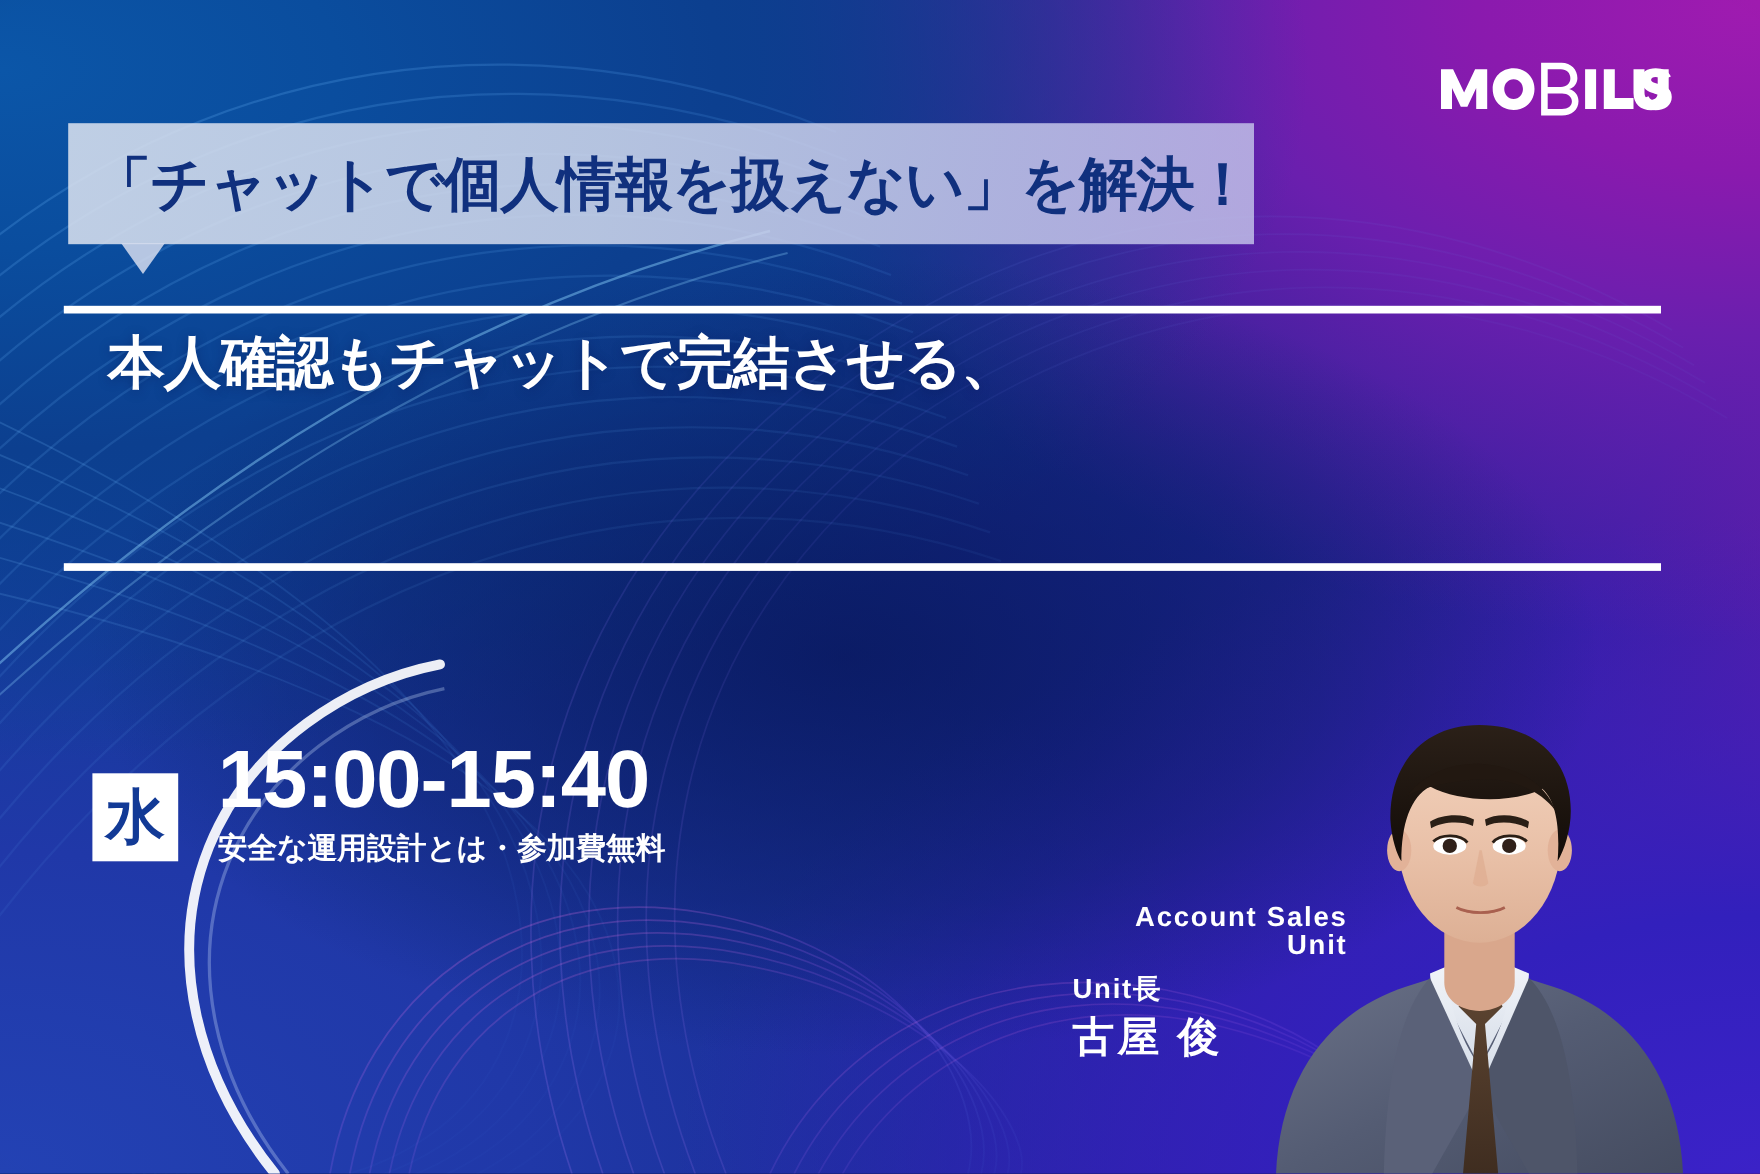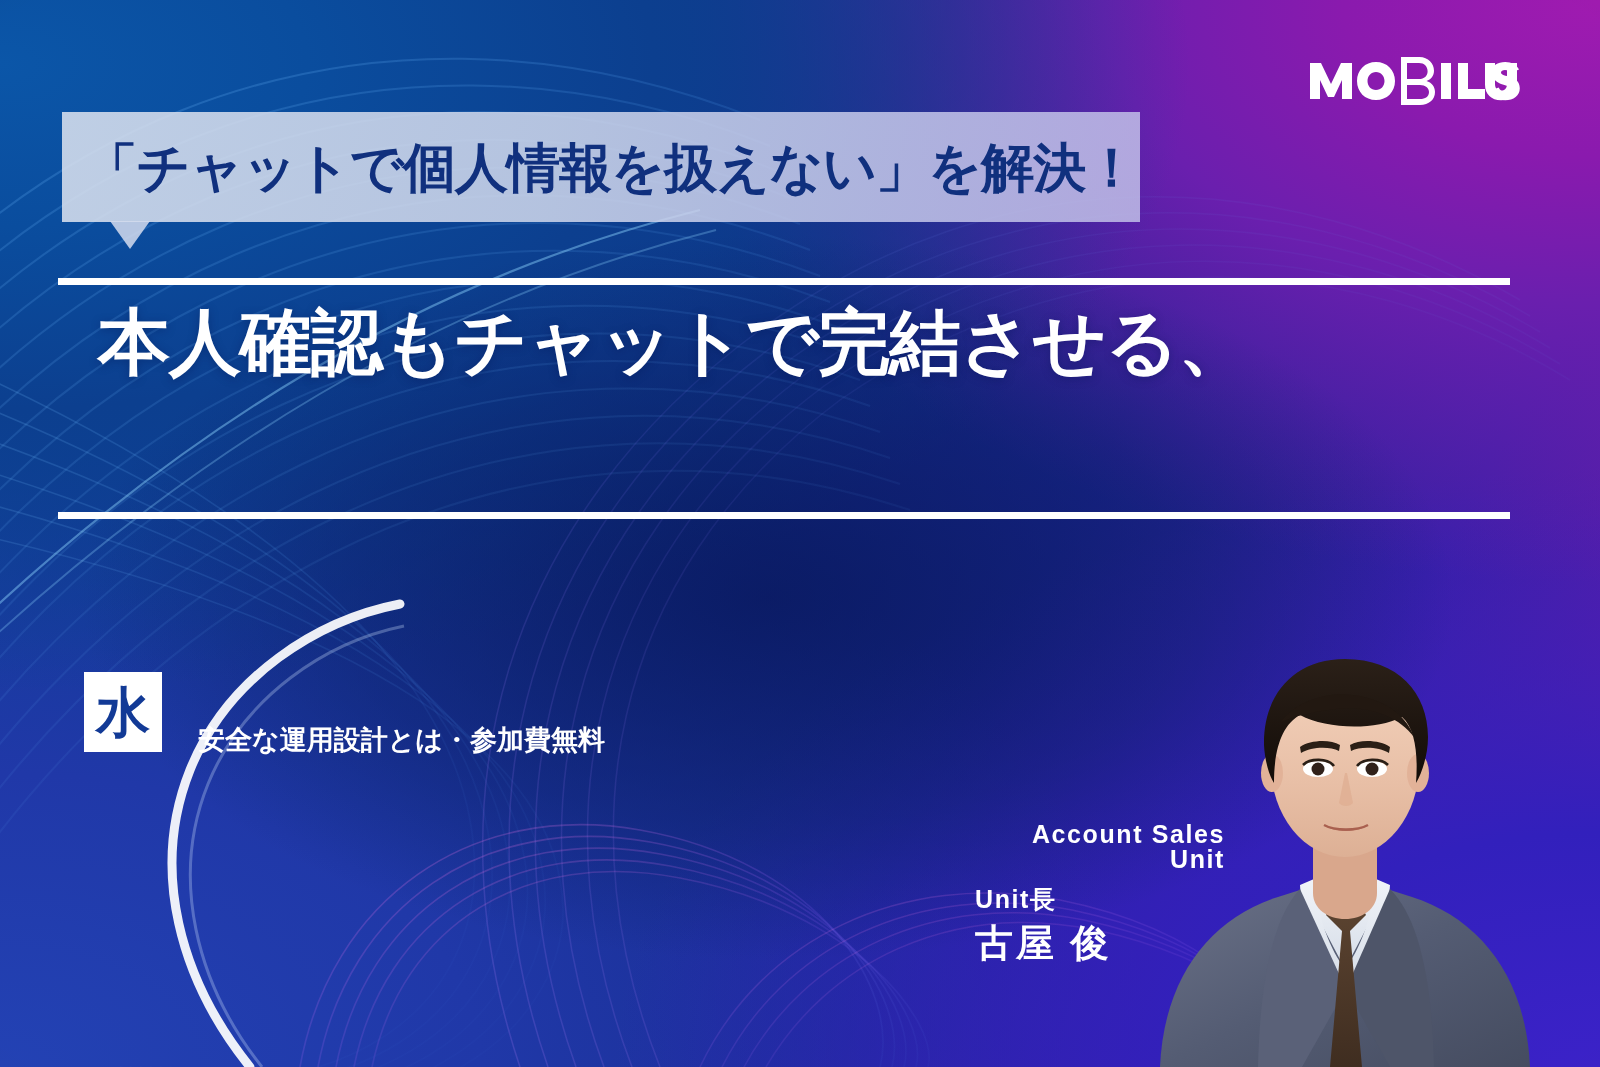--- a/index.html
+++ b/index.html
@@ -54,21 +54,21 @@
     line-height:1;
   }
   
   .rule{position:absolute;left:58px;width:1452px;height:7px;background:#ffffff;}
   .rule.top{top:278px;}
   .rule.bottom{top:512px;}
   
   .headline{
     position:absolute;left:98px;top:300px;width:1400px;
     color:#ffffff;
-    font-size:72px;
+    font-size:52px;
     font-weight:700;
     line-height:1.18;
     letter-spacing:-1px;
     text-shadow:0 2px 10px rgba(0,20,80,0.35);
   }
   .headline .ln{display:block;white-space:nowrap;}
   
   .date-row{position:absolute;left:76px;top:672px;display:flex;align-items:flex-end;}
   .date-num{
     color:#ffffff;font-size:130px;font-weight:700;line-height:0.86;
@@ -231,20 +231,21 @@
 
   <div class="headline">
     <span class="ln">本人確認もチャットで完結させる、</span>
   </div>
 
   <div class="date-row">
     <div class="dow-box">
       <span>水</span>
     </div>
     <div class="time-block">
+      <div class="time-text">15:00-15:40</div>
       <div class="time-note">安全な運用設計とは・参加費無料</div>
     </div>
   </div>
 
   <div class="portrait">
     <svg viewBox="0 0 390 470" preserveAspectRatio="xMidYMax meet" xmlns="http://www.w3.org/2000/svg">
       <defs>
         <linearGradient id="suitG" x1="0" y1="0" x2="1" y2="1">
           <stop offset="0%" stop-color="#6b7288"></stop>
           <stop offset="50%" stop-color="#545c73"></stop>

